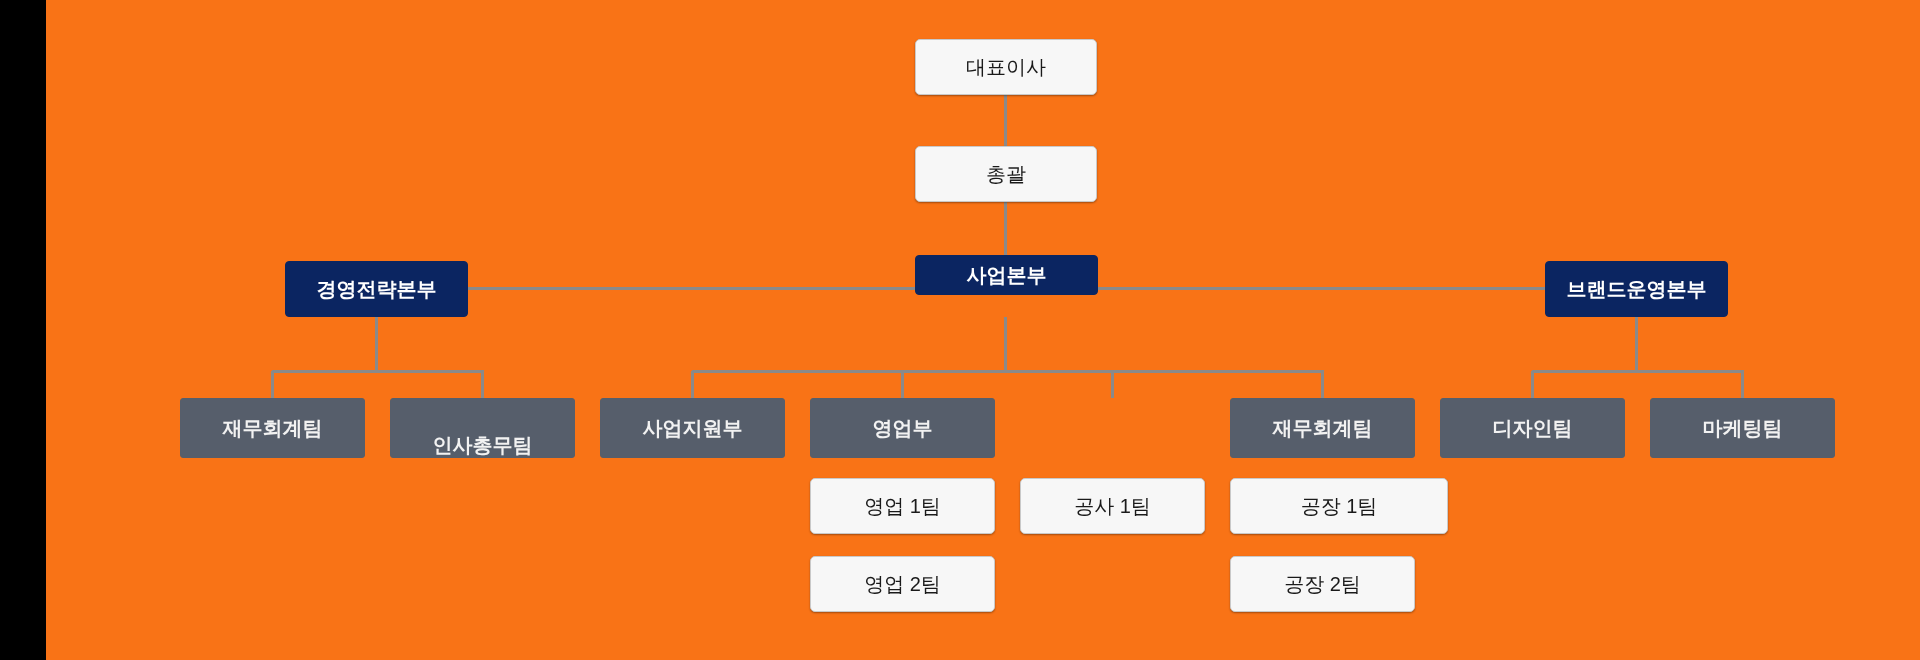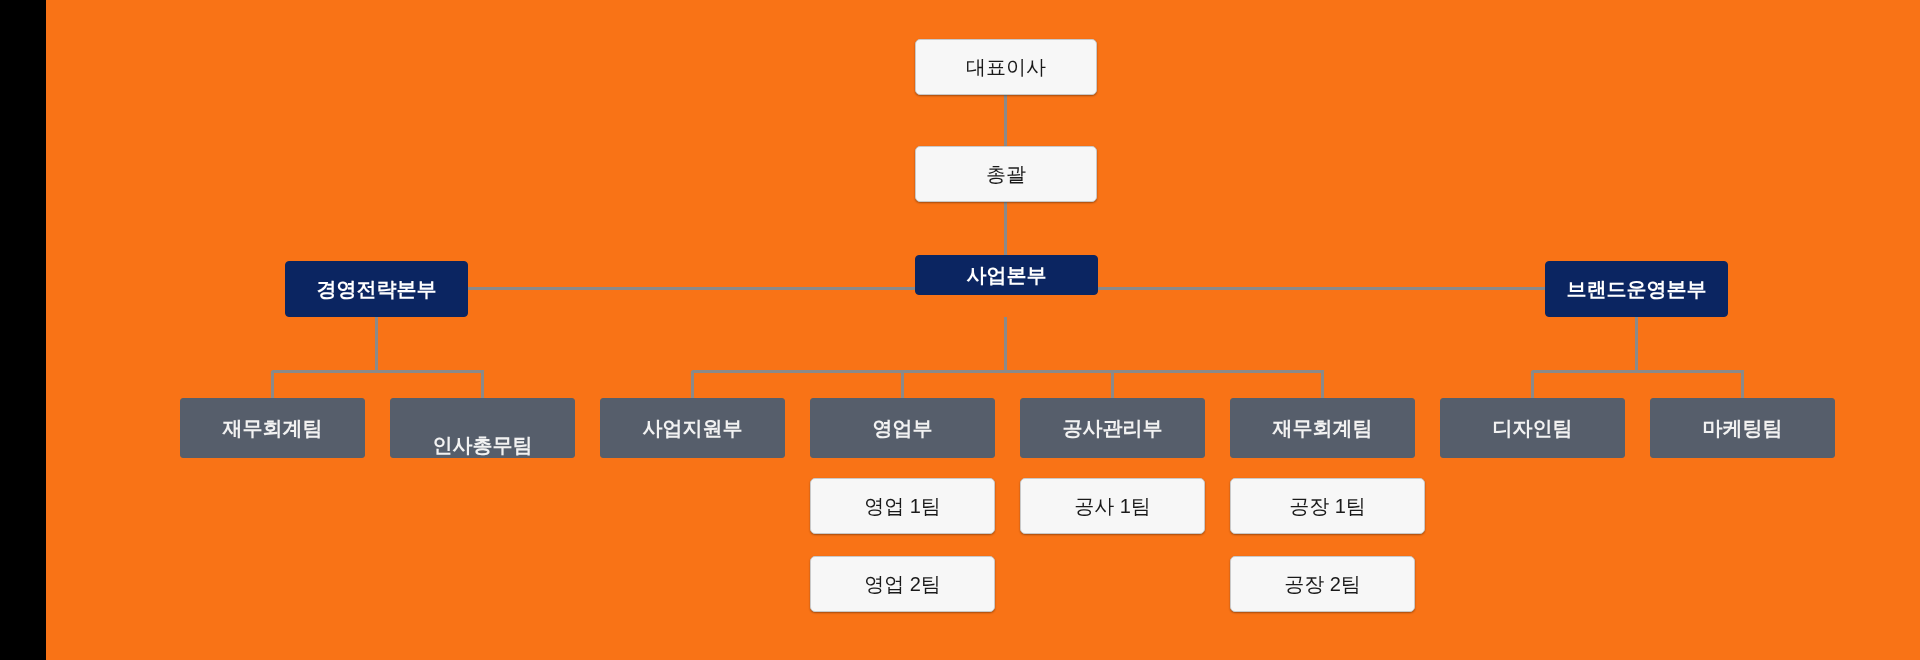--- a/index.html
+++ b/index.html
@@ -113,39 +113,36 @@
     </div>
     <div class="node slate" style="left: 344px; top: 398px; width: 185px; height: 60px; align-items: flex-end;">
       <span>인사총무팀</span>
     </div>
     <div class="node slate" style="left: 554px; top: 398px; width: 185px; height: 60px;">
       <span>사업지원부</span>
     </div>
     <div class="node slate" style="left: 764px; top: 398px; width: 185px; height: 60px;">
       <span>영업부</span>
     </div>
-    <div class="node slate" style="left: 974px; top: 398px; width: 185px; height: 60px;">
-      <span>공사관리부</span>
-    </div>
     <div class="node slate" style="left: 1184px; top: 398px; width: 185px; height: 60px;">
       <span>재무회계팀</span>
     </div>
     <div class="node slate" style="left: 1394px; top: 398px; width: 185px; height: 60px;">
       <span>디자인팀</span>
     </div>
     <div class="node slate" style="left: 1604px; top: 398px; width: 185px; height: 60px;">
       <span>마케팅팀</span>
     </div>
     <div class="node white" style="left: 764px; top: 478px; width: 185px; height: 56px;">
       <span>영업 1팀</span>
     </div>
     <div class="node white" style="left: 974px; top: 478px; width: 185px; height: 56px;">
       <span>공사 1팀</span>
     </div>
-    <div class="node white" style="left: 1184px; top: 478px; width: 195px; height: 56px;">
+    <div class="node white" style="left: 1184px; top: 478px; width: 218px; height: 56px;">
       <span>공장 1팀</span>
     </div>
     <div class="node white" style="left: 764px; top: 556px; width: 185px; height: 56px;">
       <span>영업 2팀</span>
     </div>
     <div class="node white" style="left: 1184px; top: 556px; width: 185px; height: 56px;">
       <span>공장 2팀</span>
     </div>
   </div>
 

